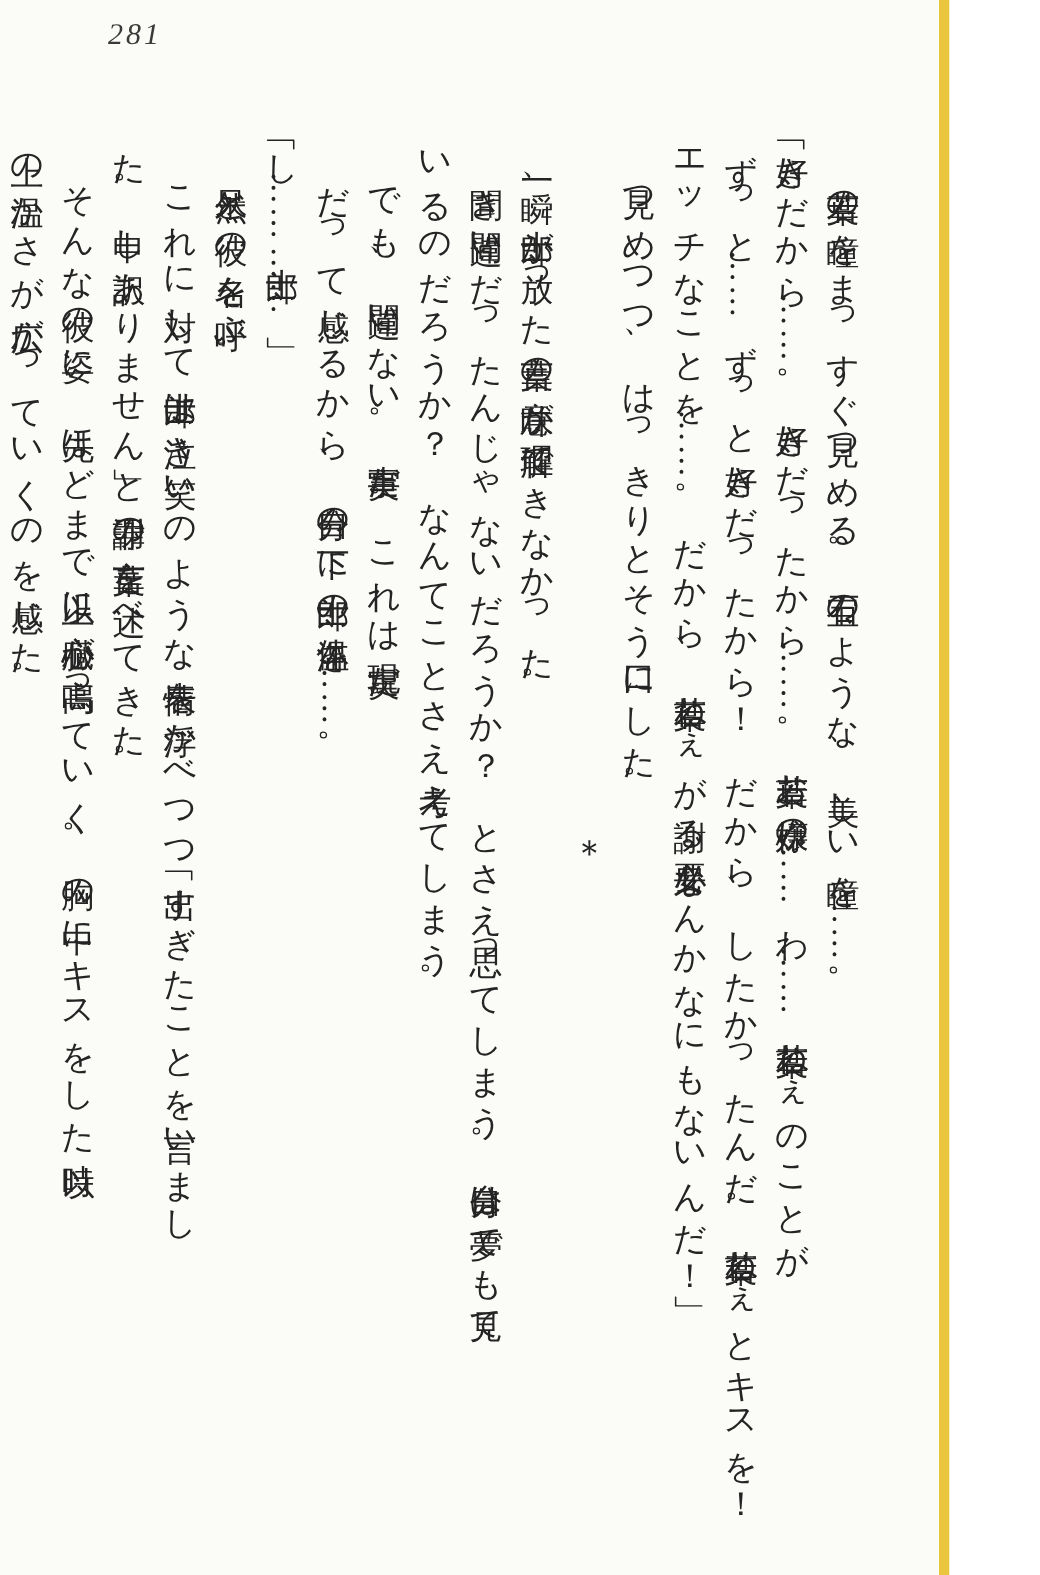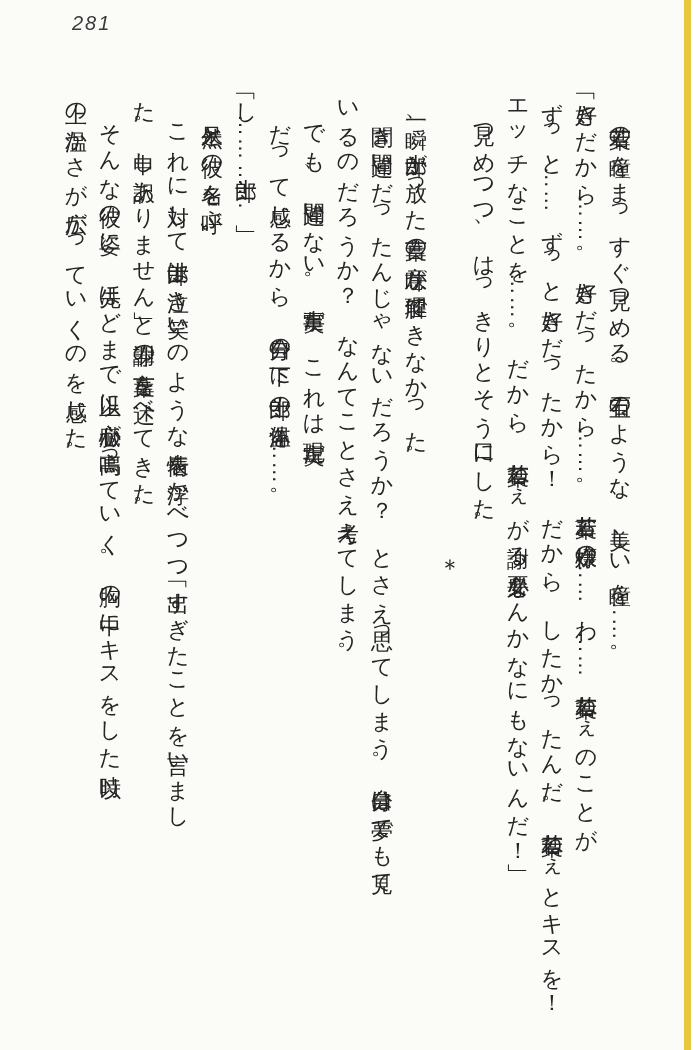--- a/index.html
+++ b/index.html
@@ -2,25 +2,25 @@
 <html><head>
 <meta charset="utf-8">
 <style>
   html, body {
     margin: 0;
     padding: 0;
     background: #ffffff;
   }
   .page {
     position: relative;
-    width: 691px;
+    width: 633px;
     height: 1050px;
     background: #fbfbf8;
     overflow: hidden;
-    font-family: Liberation Sans, sans-serif;
+    font-family: Liberation Serif, serif;
   }
   .page-number {
     position: absolute;
     top: 12px;
     left: 72px;
     font-size: 20px;
     font-style: italic;
     color: #3a3a3a;
     letter-spacing: 2px;
   }

